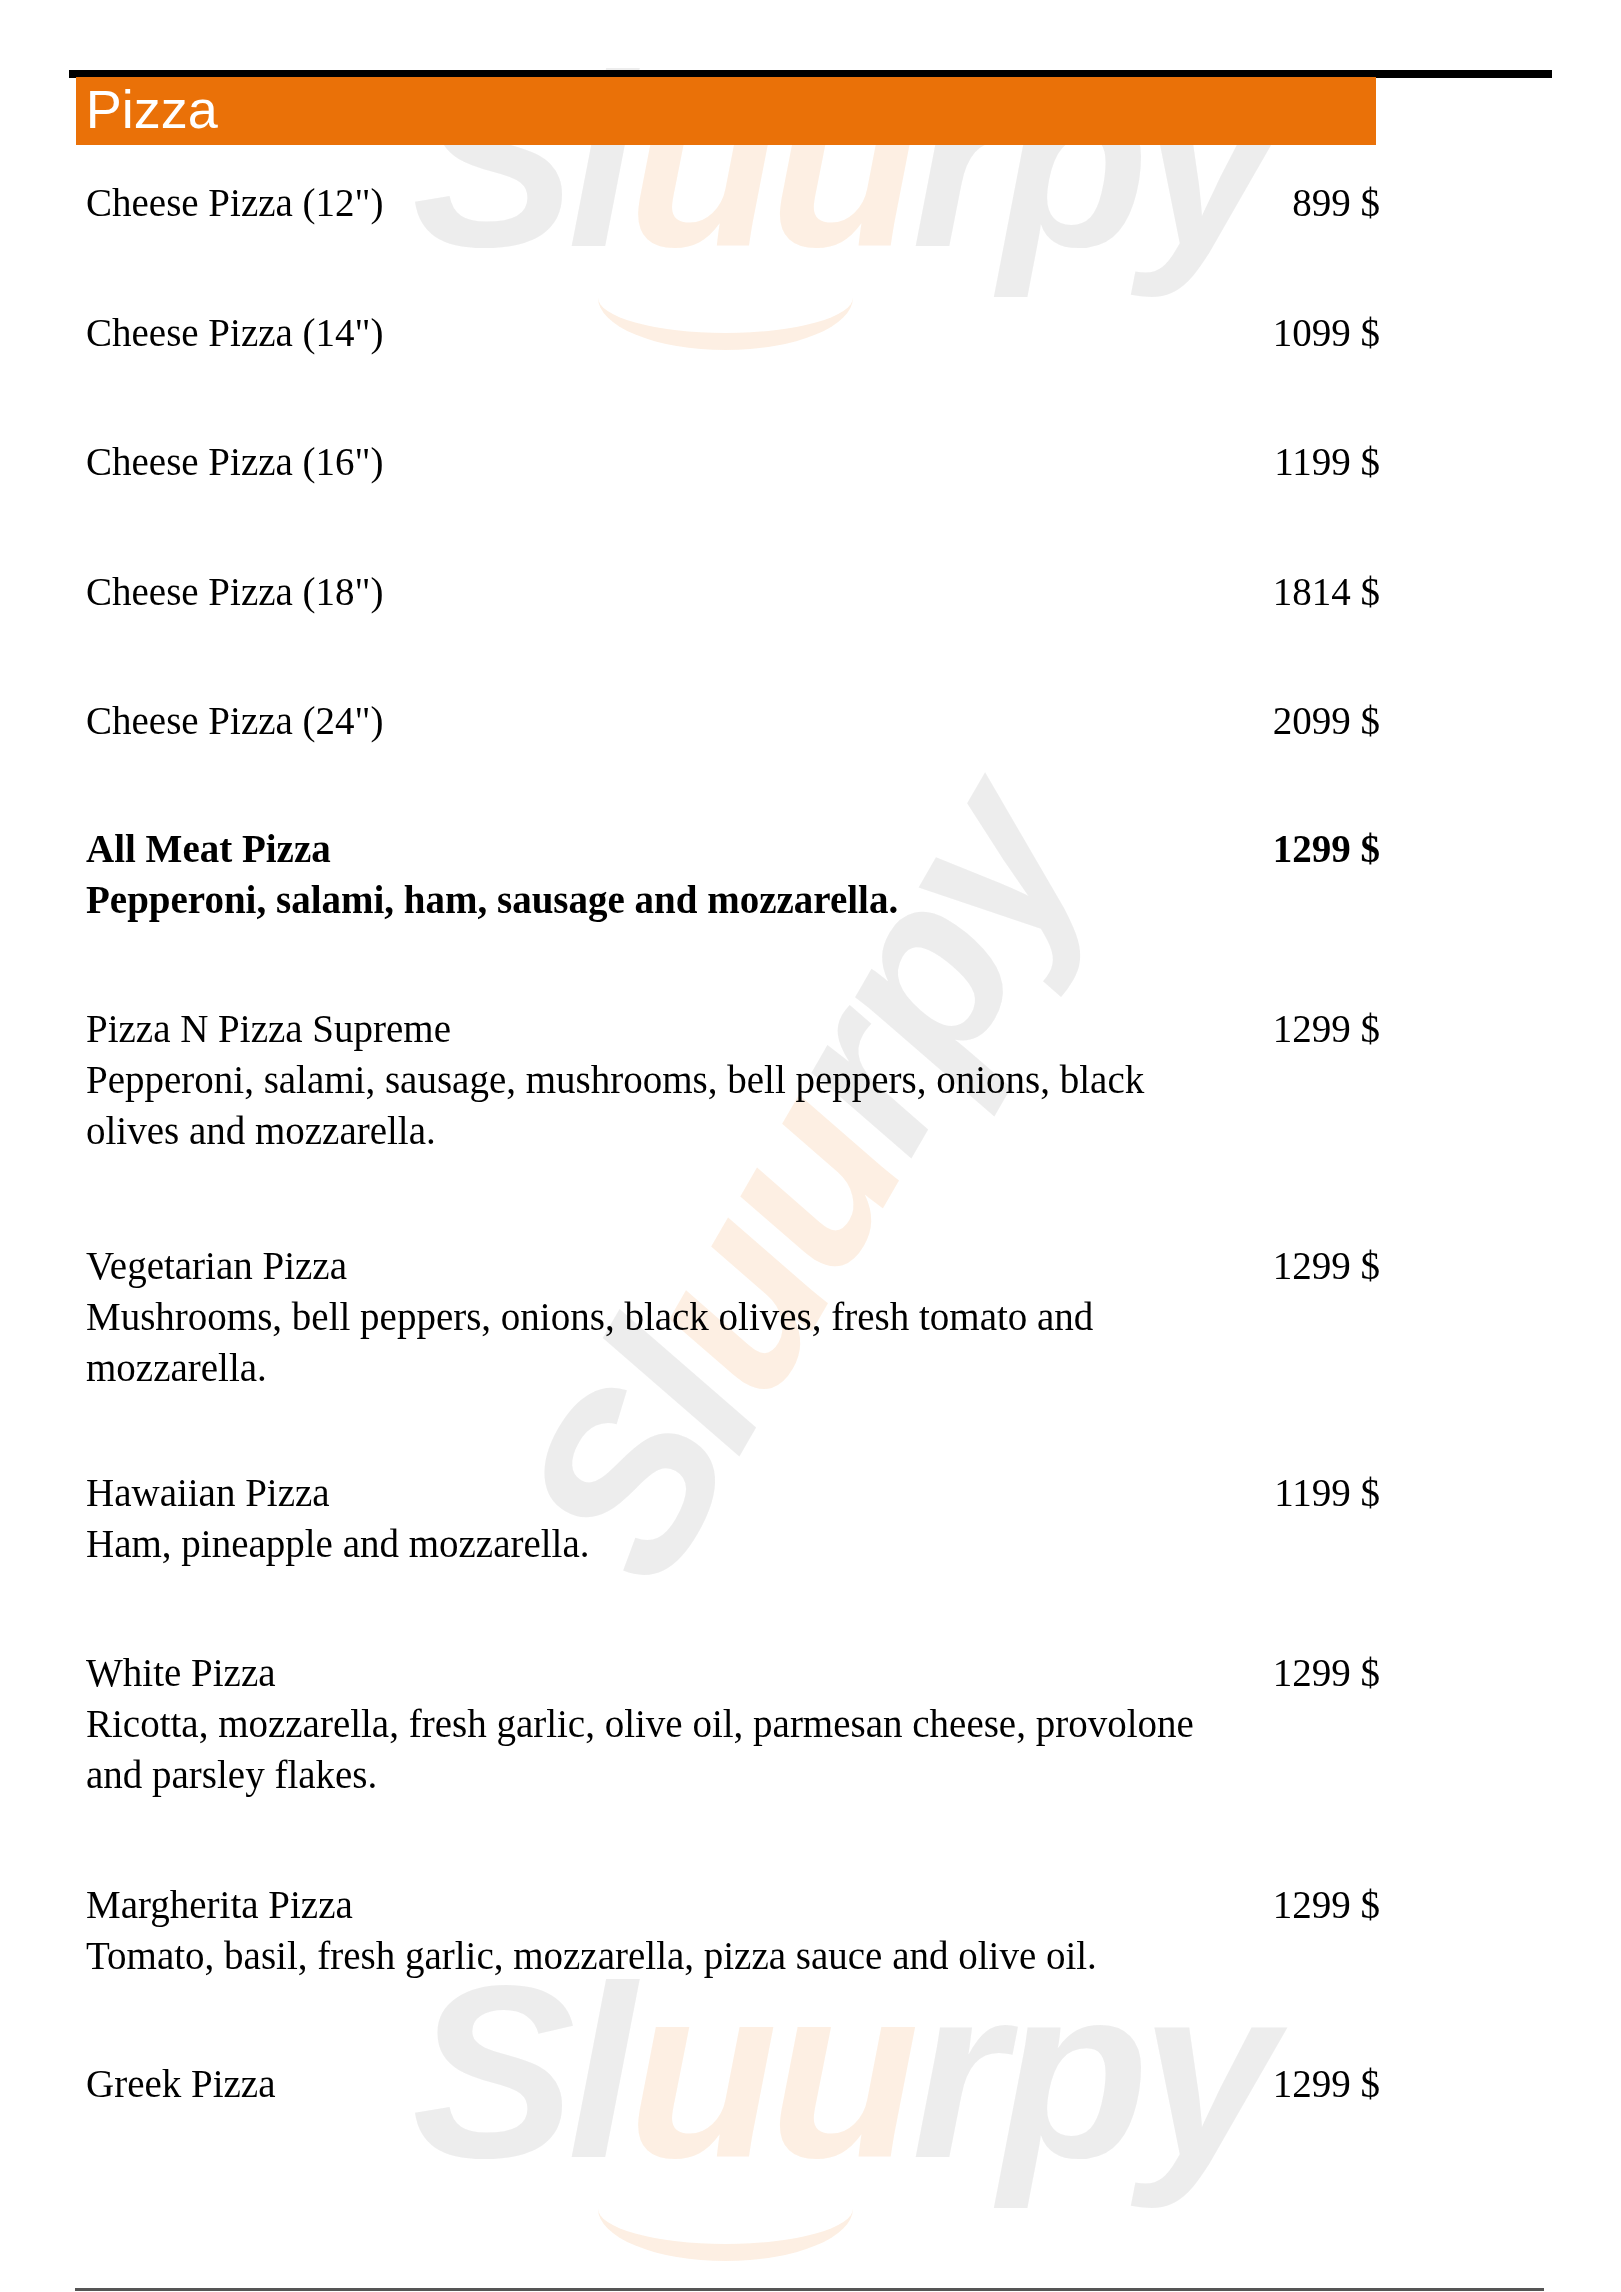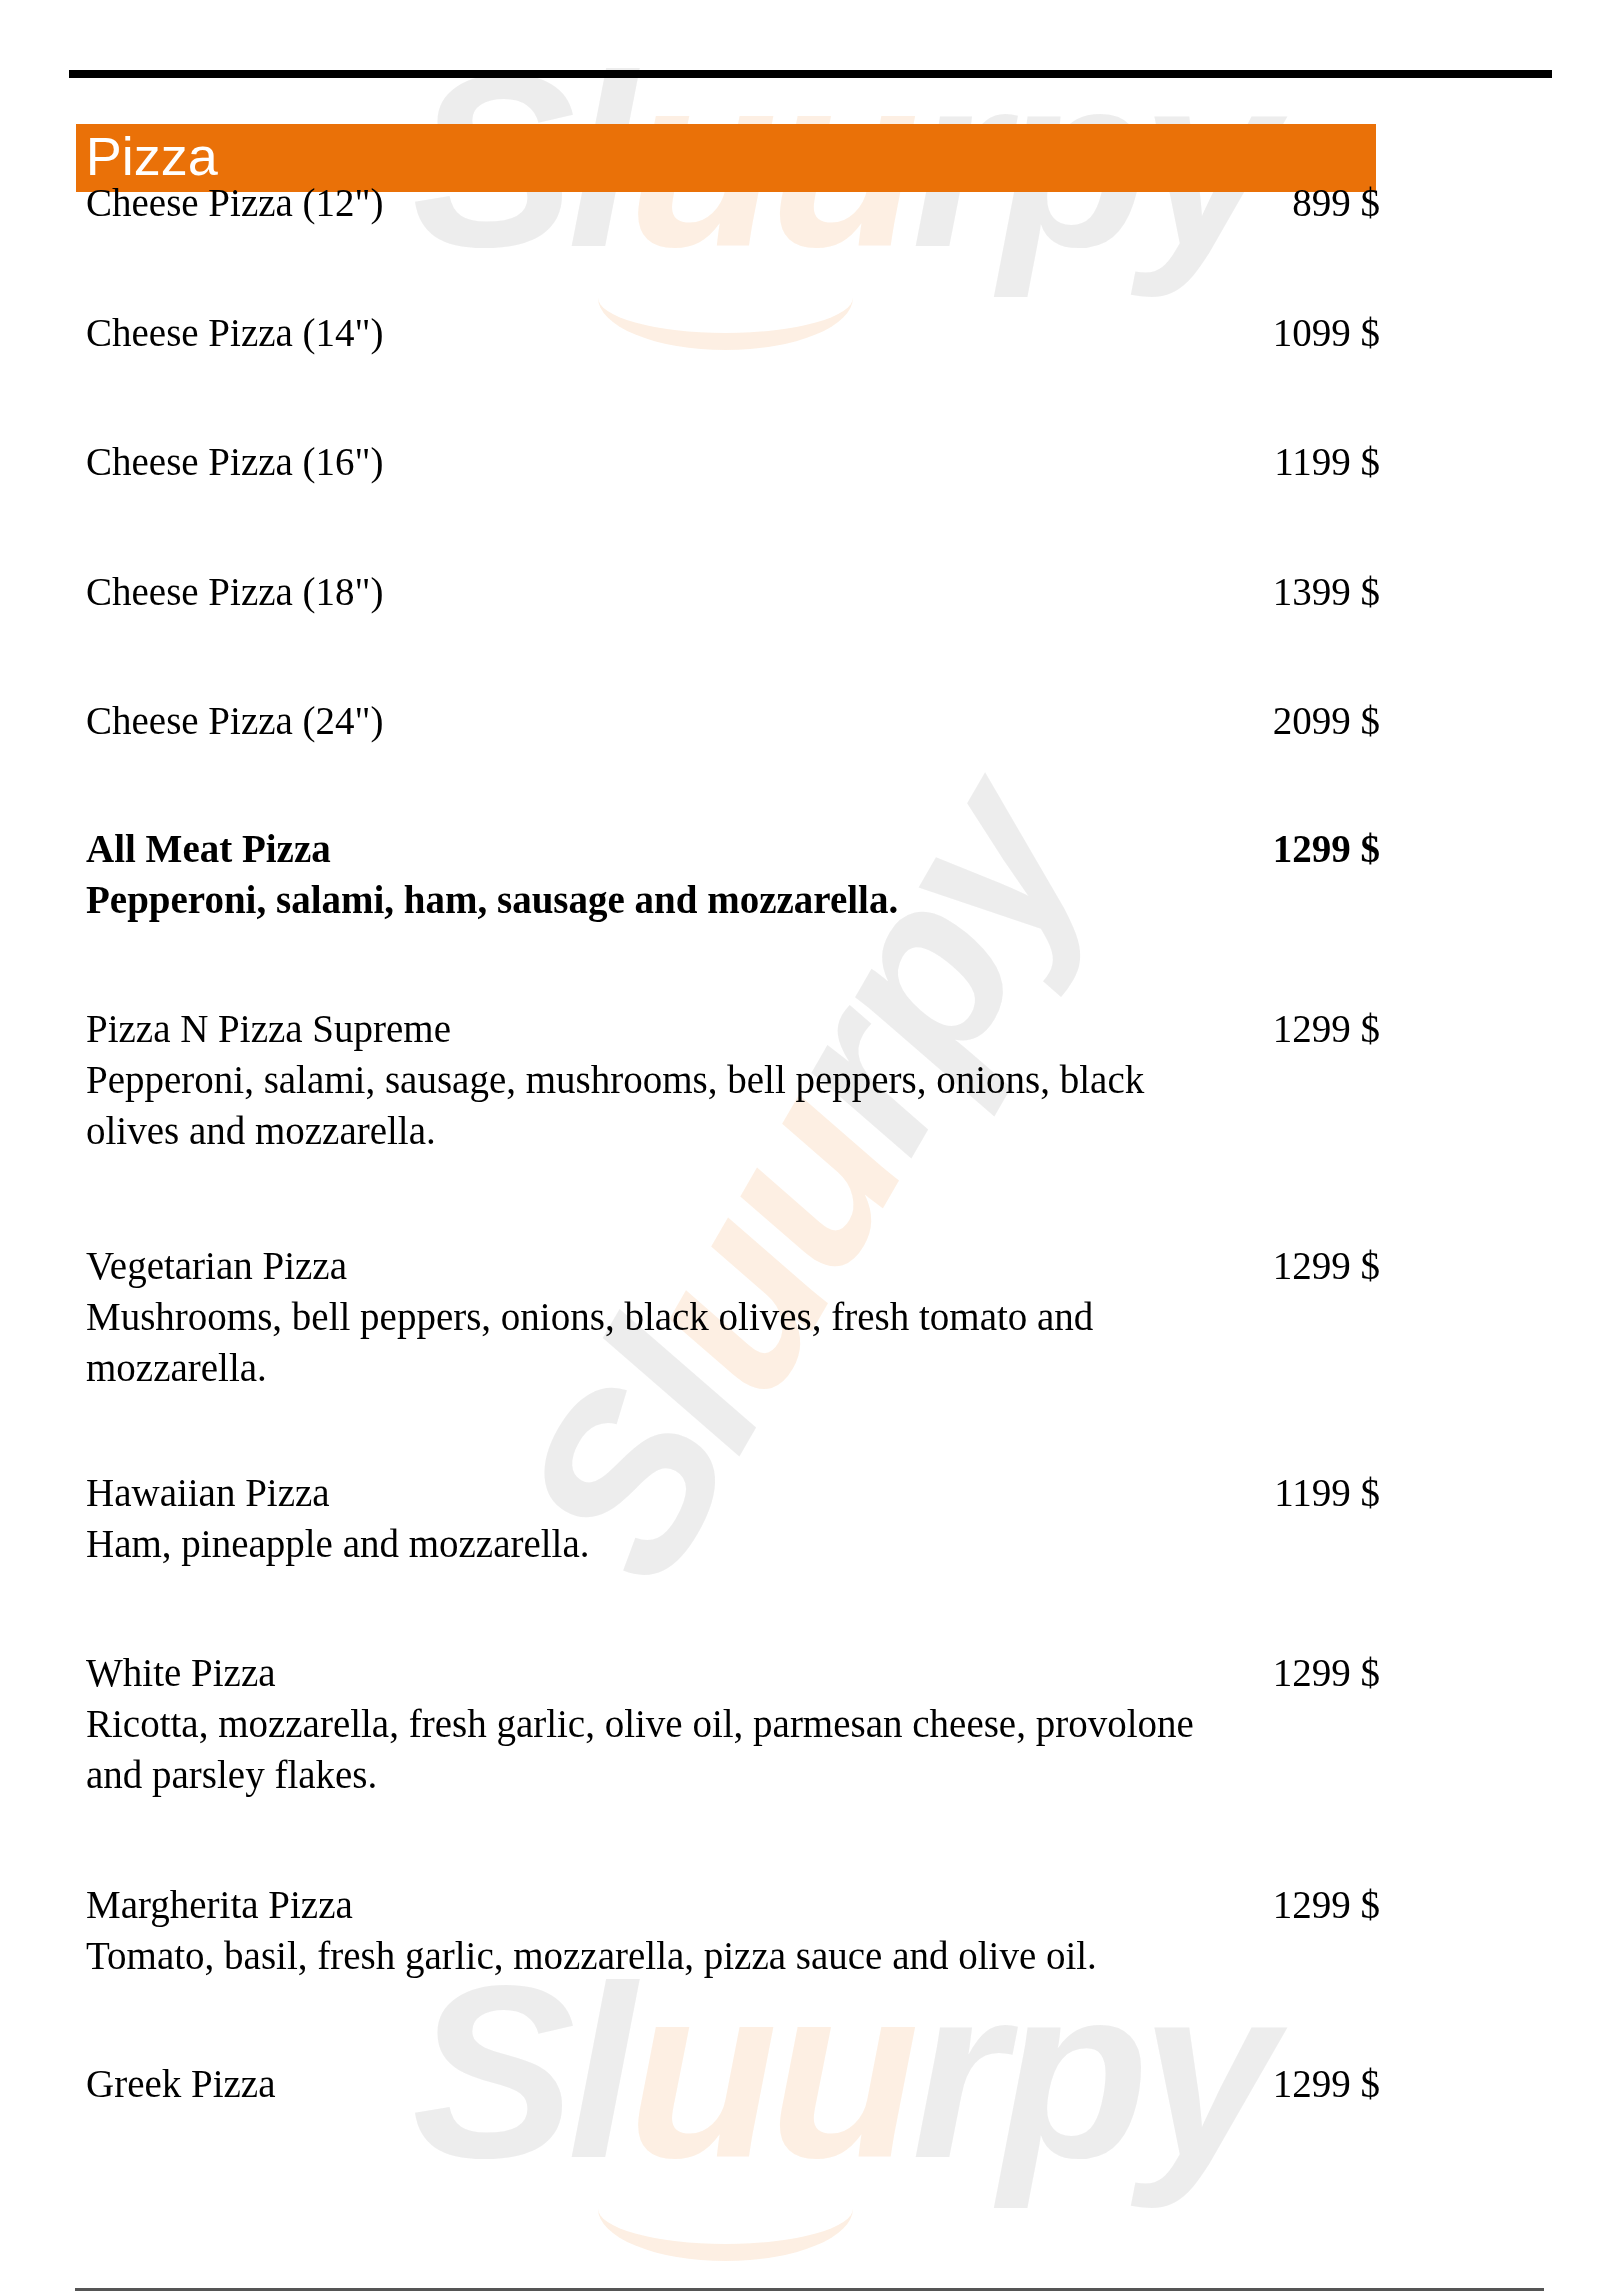--- a/index.html
+++ b/index.html
@@ -1,19 +1,19 @@
 <!DOCTYPE html>
 <html><head>
   <meta charset="utf-8">
   <style>
     html, body { margin: 0; padding: 0; background: #ffffff; }
     body { width: 1621px; height: 2293px; position: relative; overflow: hidden; }
     .page { position: absolute; inset: 0; }
     .top-rule { position: absolute; left: 69px; top: 70px; width: 1483px; height: 7.8px; background: #000; }
-    .section-bar { position: absolute; left: 76px; top: 77px; width: 1300px; height: 68px; background: #ea7108; margin-top: 47px; }
+    .section-bar { position: absolute; left: 76px; top: 77px; width: 1300px; height: 68px; background: #ea7108; }
     .section-title { position: absolute; left: 9.8px; top: 2px; color: #fff; font-family: "Liberation Sans", sans-serif; font-size: 54px; line-height: 61px; }
     .bottom-rule { position: absolute; left: 75px; top: 2288px; width: 1469px; height: 2.9px; background: #555; }
     .item { position: absolute; left: 86px; width: 1294px; font-family: "Liberation Serif", serif; font-size: 39px; color: #000; }
     .item .row { display: flex; justify-content: space-between; height: 51px; line-height: 51px; }
     .item .name { white-space: nowrap; }
     .item .price { white-space: nowrap; text-align: right; }
     .item .desc { width: 1157px; line-height: 51px; }
     .wm { position: absolute; font-family: "Liberation Sans", sans-serif; font-weight: bold; font-size: 245px; line-height: 1; letter-spacing: -7.8px; pointer-events: none; z-index: 0; white-space: nowrap; }
     .wm .g { color: #ececec; }
     .wm .o { color: #fdeee0; }
@@ -62,21 +62,21 @@
     </div>
     <div class="item" style="top:436px;">
       <div class="row">
           <span class="name">Cheese Pizza (16")</span>
           <span class="price">1199 $</span>
         </div>
     </div>
     <div class="item" style="top:566px;">
       <div class="row">
           <span class="name">Cheese Pizza (18")</span>
-          <span class="price">1399 $</span>
+          <span class="price">1814 $</span>
         </div>
     </div>
     <div class="item" style="top:695px;">
       <div class="row">
           <span class="name">Cheese Pizza (24")</span>
           <span class="price">2099 $</span>
         </div>
     </div>
     <div class="item" style="top:823px;font-weight:bold;">
       <div class="row">

